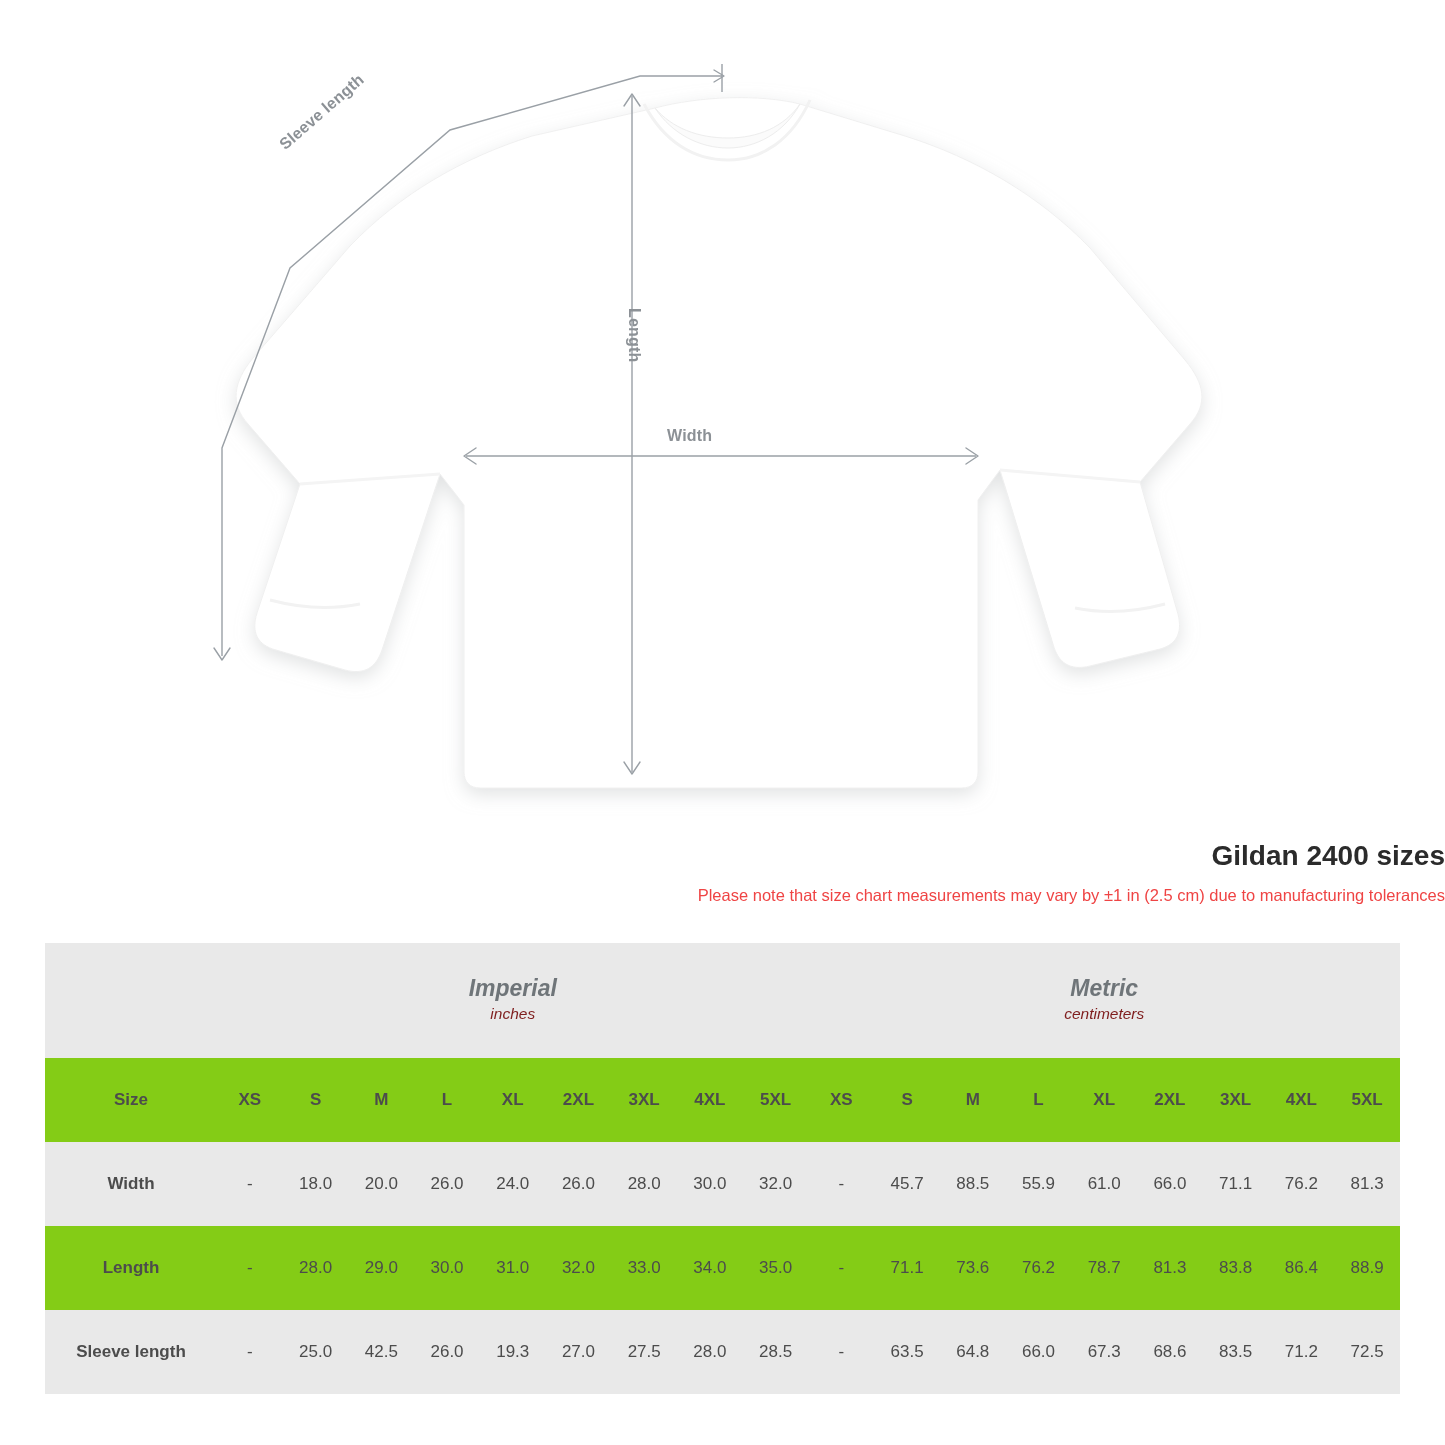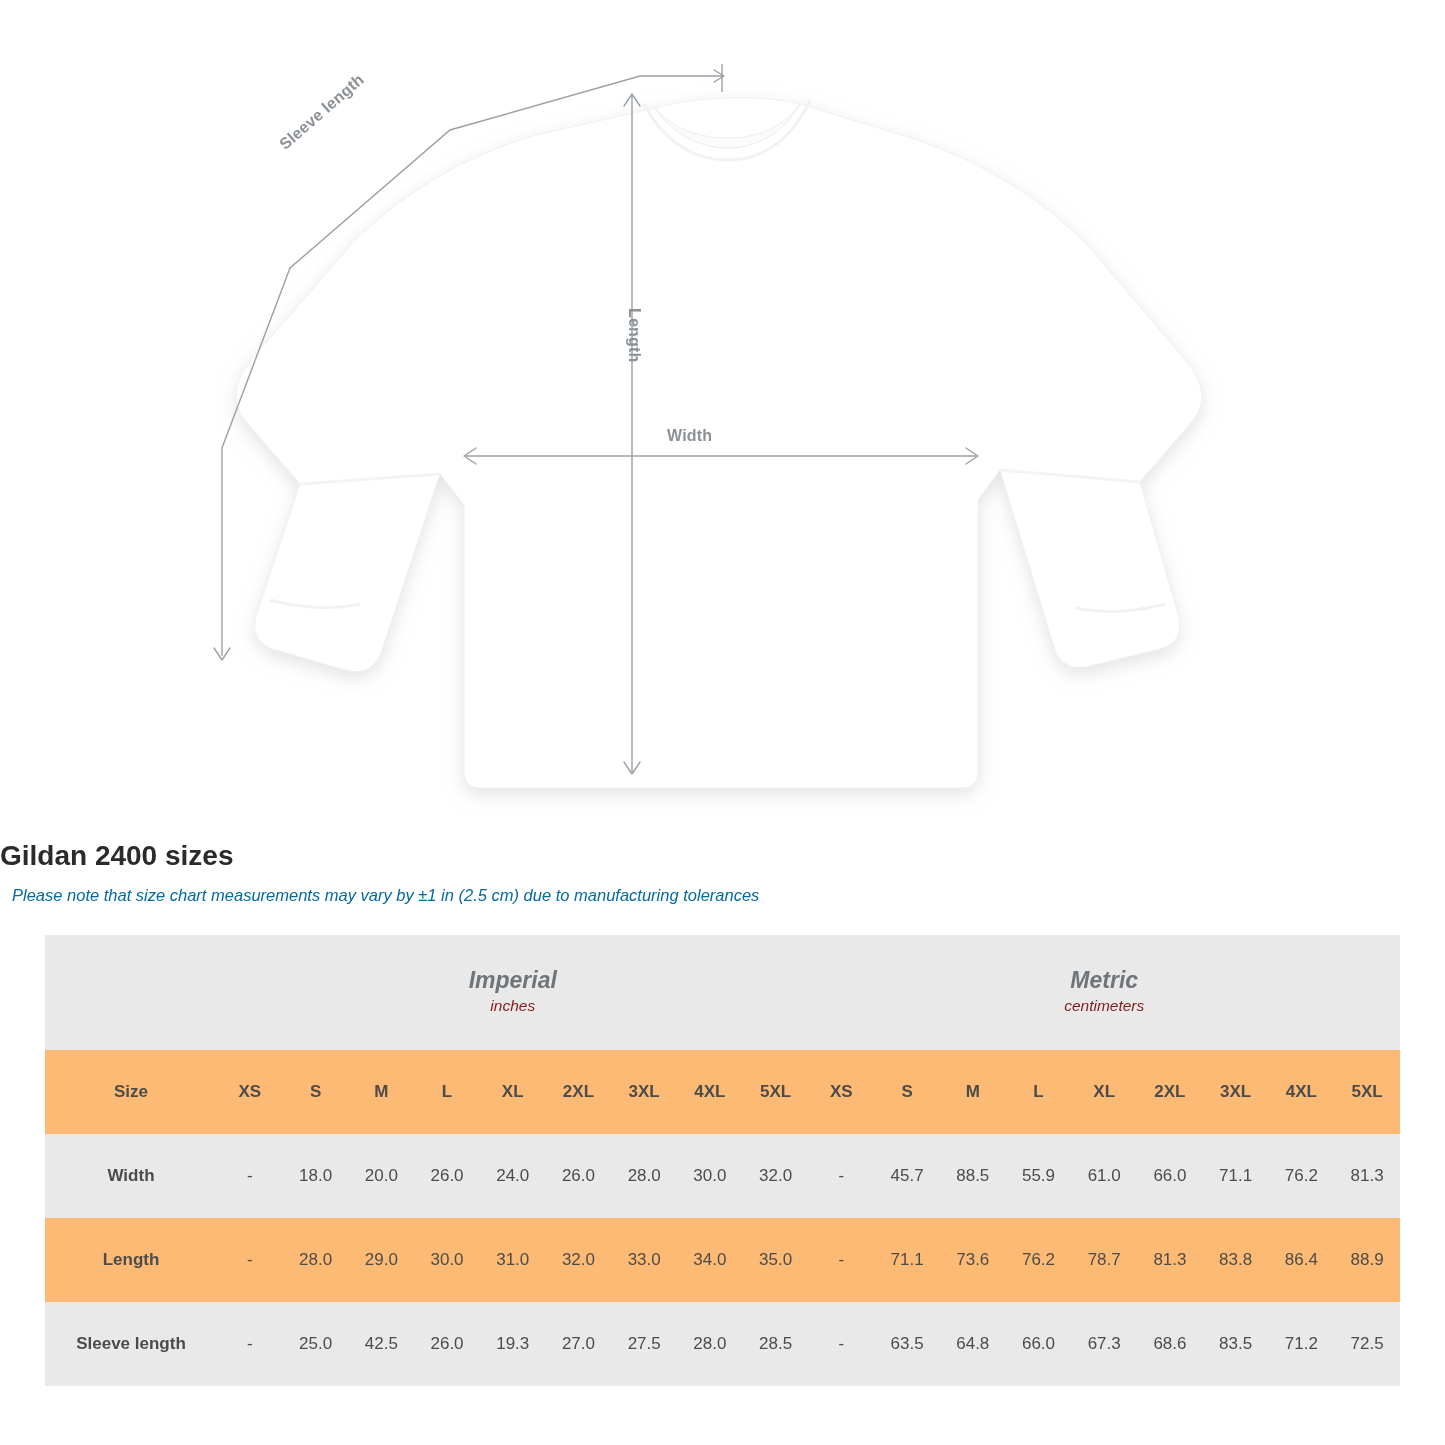--- a/index.html
+++ b/index.html
@@ -52,39 +52,38 @@
     transform: rotate(90deg);
     transform-origin: left top;
   }
   .label-width {
     left: 667px;
     top: 427px;
   }
 
   
   .title-block {
-    text-align: left;
+    text-align: right;
     margin-top: 20px;
   }
   .chart-title {
     font-size: 28px;
     font-weight: bold;
     color: #2b2b2b;
     margin: 0 0 14px 0;
   }
   .chart-note {
     font-size: 16.5px;
-    font-style: italic;
-    color: #0369a1;
-    margin: 12px;
+    color: #ef4444;
+    margin: 0;
   }
 
   
   .table-wrap {
-    margin-top: 30px;
+    margin-top: 38px;
     padding: 0 45px;
   }
   table.size-table {
     width: 100%;
     border-collapse: collapse;
     table-layout: fixed;
   }
   table.size-table td, table.size-table th {
     text-align: center;
     font-size: 17px;
@@ -117,21 +116,21 @@
   }
   .size-row td {
     font-weight: bold;
     font-size: 17.5px;
     color: #3b3b3b;
   }
   tr.shade td {
     background: #e9e9e9;
   }
   tr.plain td {
-    background: #fdba74;
+    background: #84cc16;
   }
   .col-label {
     width: 172px;
   }
 </style>
 </head>
 <body>
 
 <div class="page">
 

